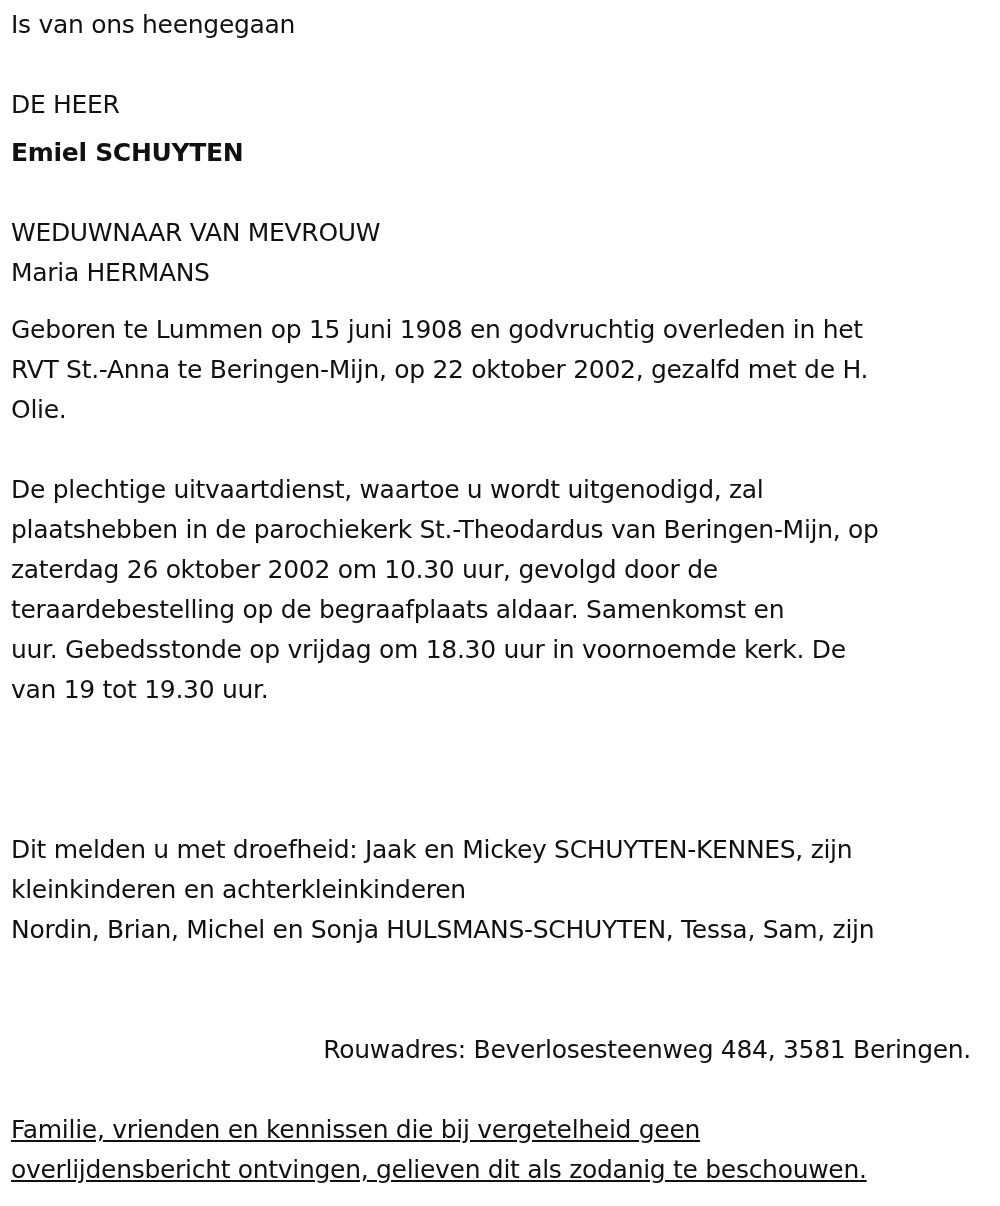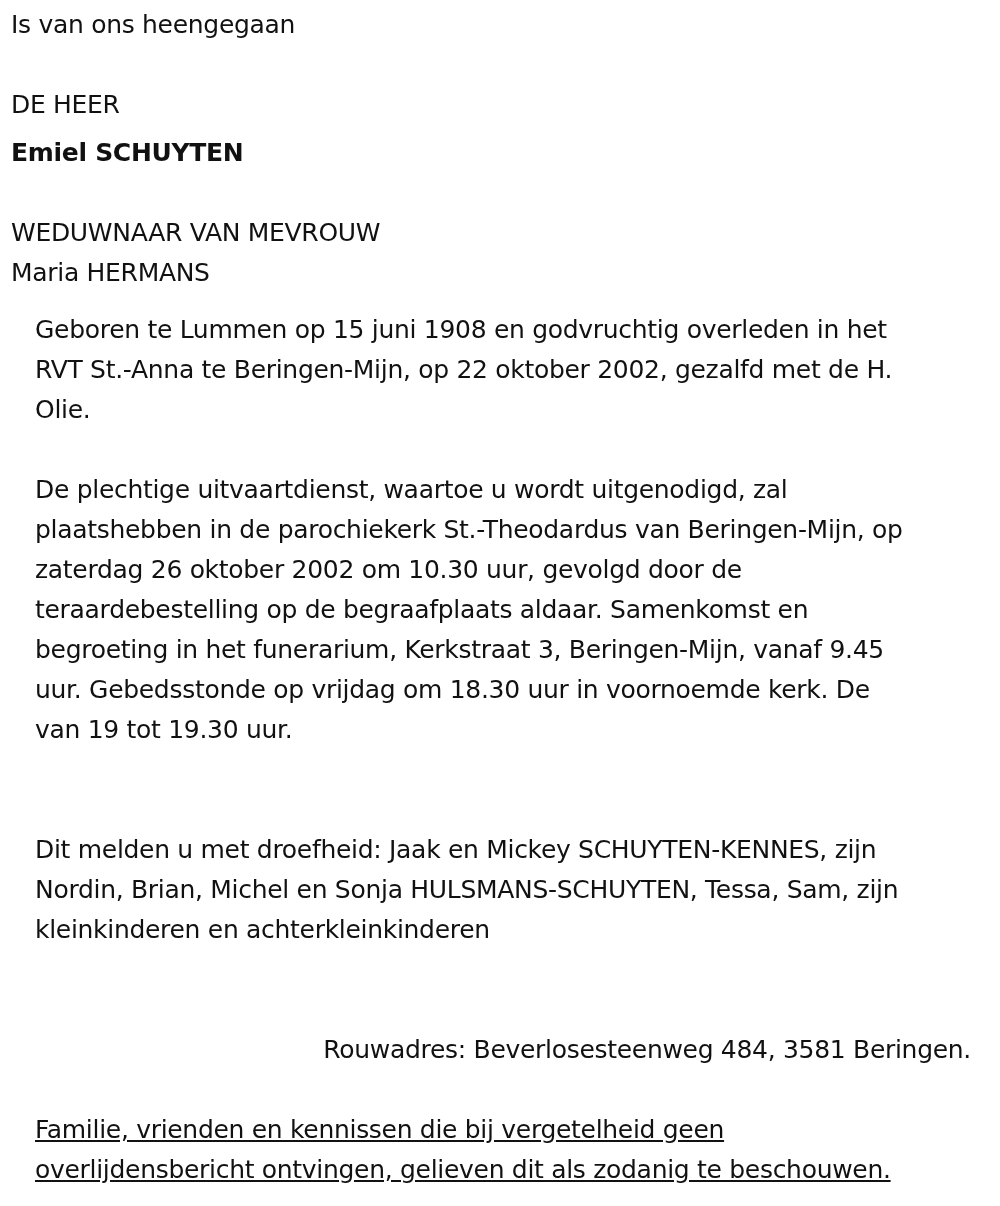--- a/index.html
+++ b/index.html
@@ -6,21 +6,21 @@
   body {
     width: 1000px; height: 1206px; overflow: hidden;
     font-family: "DejaVu Sans", sans-serif;
     color: #111111;
     font-size: 25px;
   }
   .doc { position: relative; padding: 0 0 0 11px; }
   .line { position: absolute; left: 11px; white-space: nowrap; line-height: 40px; letter-spacing: -0.3px; }
   .bold { font-weight: bold; }
   .para { position: absolute; left: 11px; width: 960px; line-height: 40px; letter-spacing: -0.3px; }
-  .para span.l { display: block; white-space: nowrap; margin-left: 24px; }
+  .para span.l { display: block; white-space: nowrap; }
 </style>
 </head>
 <body>
 
 <div class="doc">
   <div class="line" style="top:5px;">Is van ons heengegaan</div>
 
   <div class="line" style="top:85px;">DE HEER</div>
   <div class="line bold" style="top:133px;">Emiel SCHUYTEN</div>
   <div class="line" style="top:181px;margin-top:32px;">WEDUWNAAR VAN MEVROUW</div>
@@ -30,29 +30,28 @@
     <span class="l">Geboren te Lummen op 15 juni 1908 en godvruchtig overleden in het</span>
     <span class="l">RVT St.-Anna te Beringen-Mijn, op 22 oktober 2002, gezalfd met de H.</span>
     <span class="l">Olie.</span>
   </div>
 
   <div class="para" style="top:470px;">
     <span class="l">De plechtige uitvaartdienst, waartoe u wordt uitgenodigd, zal</span>
     <span class="l">plaatshebben in de parochiekerk St.-Theodardus van Beringen-Mijn, op</span>
     <span class="l">zaterdag 26 oktober 2002 om 10.30 uur, gevolgd door de</span>
     <span class="l">teraardebestelling op de begraafplaats aldaar. Samenkomst en</span>
-    <span class="l">begroeting in het funerarium, Kerkstraat 3, Beringen-Mijn, vanaf 9.45</span>
     <span class="l">uur. Gebedsstonde op vrijdag om 18.30 uur in voornoemde kerk. De</span>
     <span class="l">van 19 tot 19.30 uur.</span>
   </div>
 
   <div class="para" style="top:830px;">
     <span class="l">Dit melden u met droefheid: Jaak en Mickey SCHUYTEN-KENNES, zijn</span>
+    <span class="l">kleinkinderen en achterkleinkinderen</span>
     <span class="l">Nordin, Brian, Michel en Sonja HULSMANS-SCHUYTEN, Tessa, Sam, zijn</span>
-    <span class="l">kleinkinderen en achterkleinkinderen</span>
   </div>
 
   <div class="para" style="top:1030px;text-align:right;">
     <span class="l">Rouwadres: Beverlosesteenweg 484, 3581 Beringen.</span>
   </div>
 
   <div class="para" style="top:1110px;text-decoration:underline;">
     <span class="l">Familie, vrienden en kennissen die bij vergetelheid geen</span>
     <span class="l">overlijdensbericht ontvingen, gelieven dit als zodanig te beschouwen.</span>
   </div>

